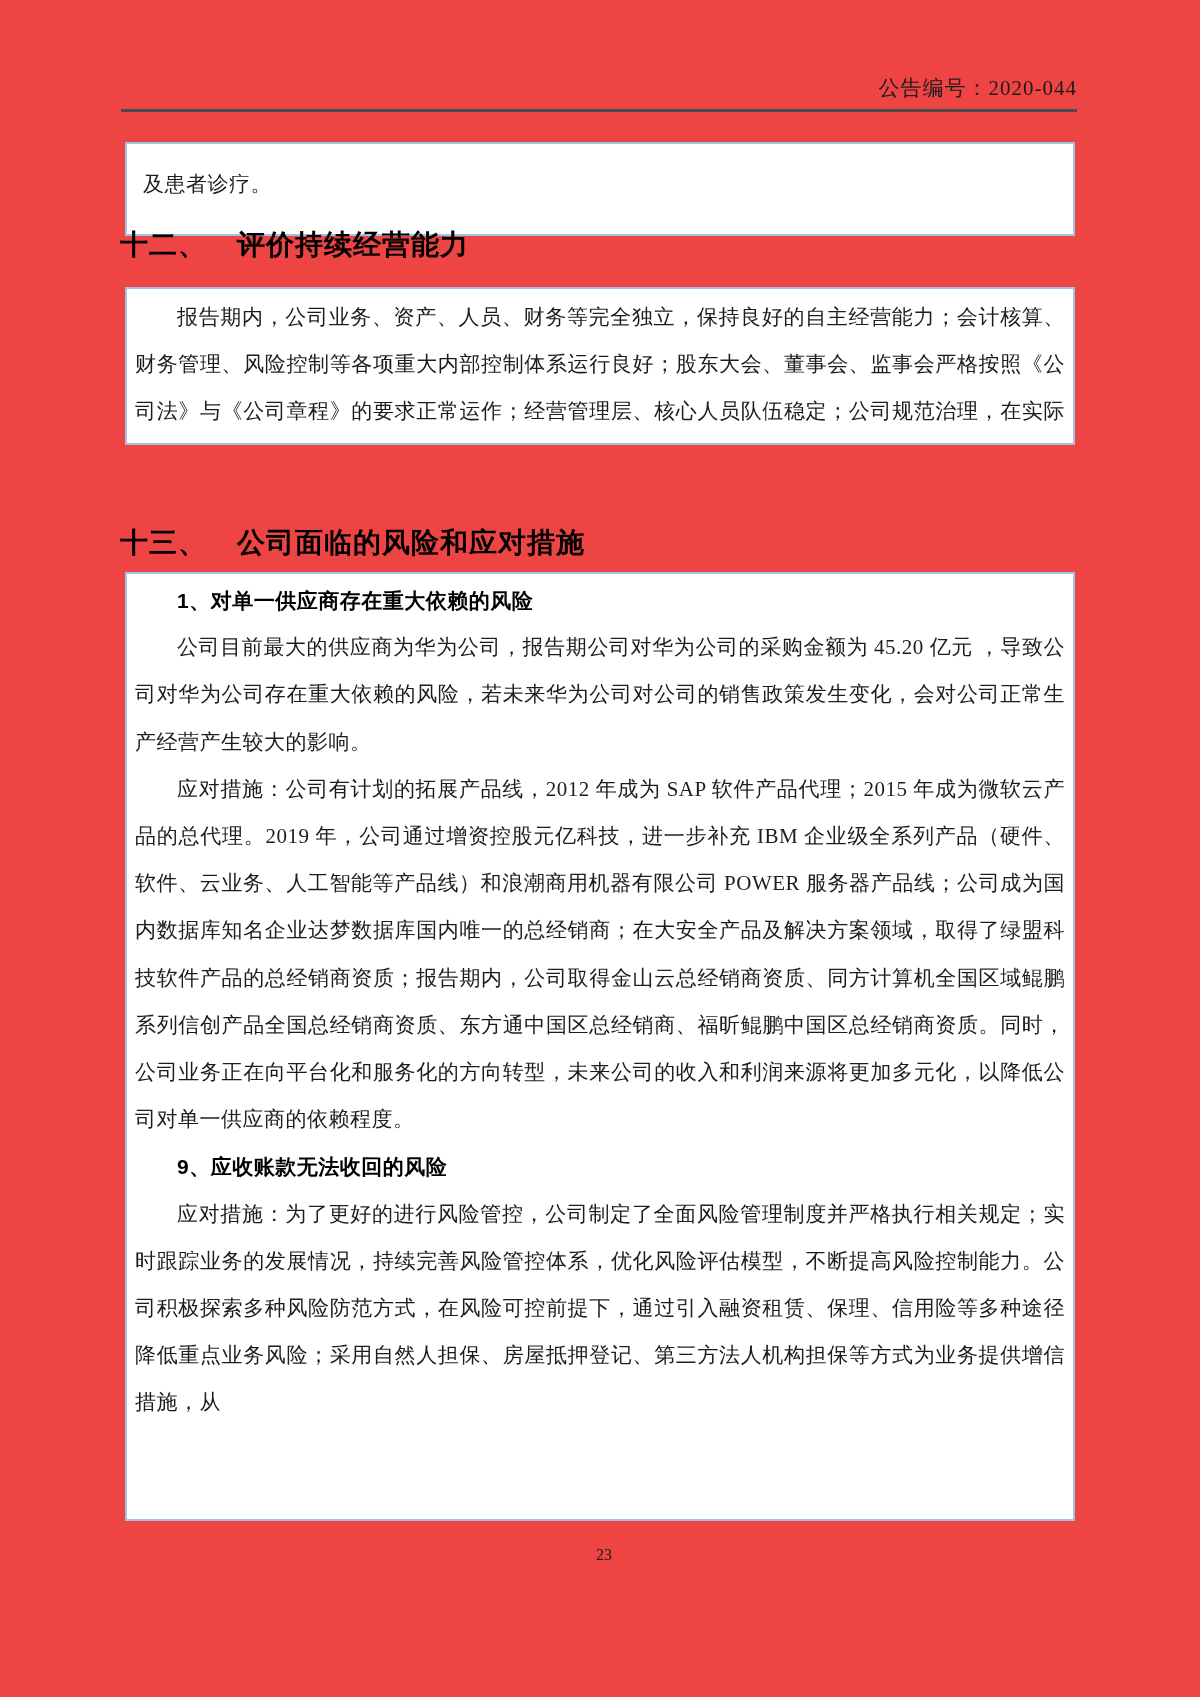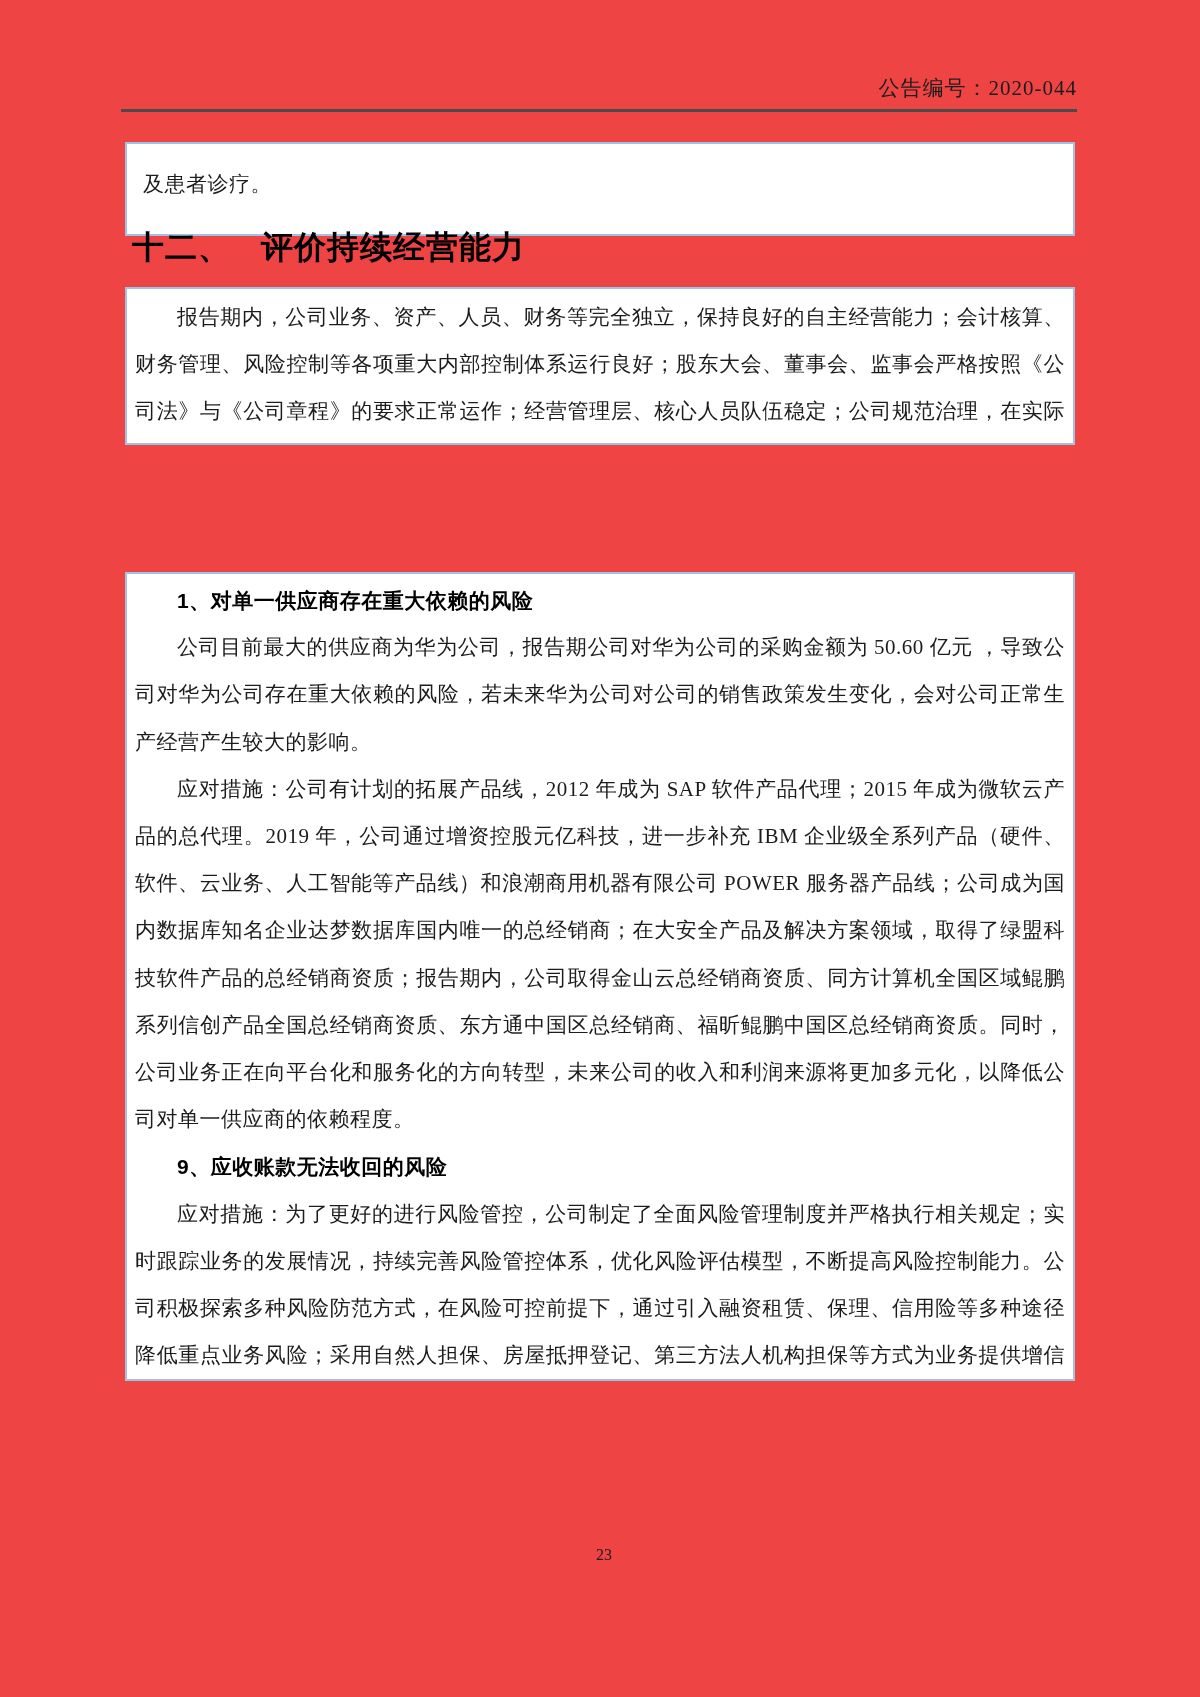--- a/index.html
+++ b/index.html
@@ -40,38 +40,38 @@
   }
   .box-carryover {
     top: 142px;
     height: 94px;
     padding: 17px 16px 0 16px;
     font-size: 21px;
     letter-spacing: 1px;
   }
   .section-heading {
     position: absolute;
-    left: 132px;
+    left: 120px;
     font-family: "Liberation Sans", "DejaVu Sans", sans-serif;
     font-weight: bold;
-    font-size: 32px;
+    font-size: 28px;
     color: #000000;
     letter-spacing: 1px;
   }
   .section-heading .sec-num { margin-right: 30px; }
   .h12 { top: 226px; }
   .h13 { top: 524px; }
   .box-sec12 {
     top: 287px;
     height: 158px;
     padding: 5px 8px 0 8px;
   }
   .box-sec13 {
     top: 572px;
-    height: 809px;
+    height: 949px;
     padding: 3px 8px 0 8px;
   }
   .body-para {
     font-size: 21px;
     line-height: 47.2px;
     text-align: justify;
     text-indent: 2em;
     letter-spacing: 0.5px;
     color: #1c1c1c;
   }
@@ -108,24 +108,27 @@
   </div>
 
   <div class="section-heading h12">
     <span class="sec-num">十二、</span><span>评价持续经营能力</span>
   </div>
 
   <div class="txt-box box-sec12">
     <p class="body-para">报告期内，公司业务、资产、人员、财务等完全独立，保持良好的自主经营能力；会计核算、财务管理、风险控制等各项重大内部控制体系运行良好；股东大会、董事会、监事会严格按照《公司法》与《公司章程》的要求正常运作；经营管理层、核心人员队伍稳定；公司规范治理，在实际经营中呈现良性增长态势。因此，公司具备良好的持续经营能力。</p>
   </div>
 
+  <div class="section-heading h13">
+    <span class="sec-num">十三、</span><span>公司面临的风险和应对措施</span>
+  </div>
 
   <div class="txt-box box-sec13">
     <div class="sub-heading">1、对单一供应商存在重大依赖的风险</div>
-    <p class="body-para">公司目前最大的供应商为华为公司，报告期公司对华为公司的采购金额为 50.60 亿元 ，导致公司对华为公司存在重大依赖的风险，若未来华为公司对公司的销售政策发生变化，会对公司正常生产经营产生较大的影响。</p>
+    <p class="body-para">公司目前最大的供应商为华为公司，报告期公司对华为公司的采购金额为 45.20 亿元 ，导致公司对华为公司存在重大依赖的风险，若未来华为公司对公司的销售政策发生变化，会对公司正常生产经营产生较大的影响。</p>
     <p class="body-para">应对措施：公司有计划的拓展产品线，2012 年成为 SAP 软件产品代理；2015 年成为微软云产品的总代理。2019 年，公司通过增资控股元亿科技，进一步补充 IBM 企业级全系列产品（硬件、软件、云业务、人工智能等产品线）和浪潮商用机器有限公司 POWER 服务器产品线；公司成为国内数据库知名企业达梦数据库国内唯一的总经销商；在大安全产品及解决方案领域，取得了绿盟科技软件产品的总经销商资质；报告期内，公司取得金山云总经销商资质、同方计算机全国区域鲲鹏系列信创产品全国总经销商资质、东方通中国区总经销商、福昕鲲鹏中国区总经销商资质。同时，公司业务正在向平台化和服务化的方向转型，未来公司的收入和利润来源将更加多元化，以降低公司对单一供应商的依赖程度。</p>
     <div class="sub-heading">9、应收账款无法收回的风险</div>
     <p class="body-para">应对措施：为了更好的进行风险管控，公司制定了全面风险管理制度并严格执行相关规定；实时跟踪业务的发展情况，持续完善风险管控体系，优化风险评估模型，不断提高风险控制能力。公司积极探索多种风险防范方式，在风险可控前提下，通过引入融资租赁、保理、信用险等多种途径降低重点业务风险；采用自然人担保、房屋抵押登记、第三方法人机构担保等方式为业务提供增信措施，从</p>
   </div>
 
   <div class="page-number">23</div>
 
 </div>
 
 </body></html>

